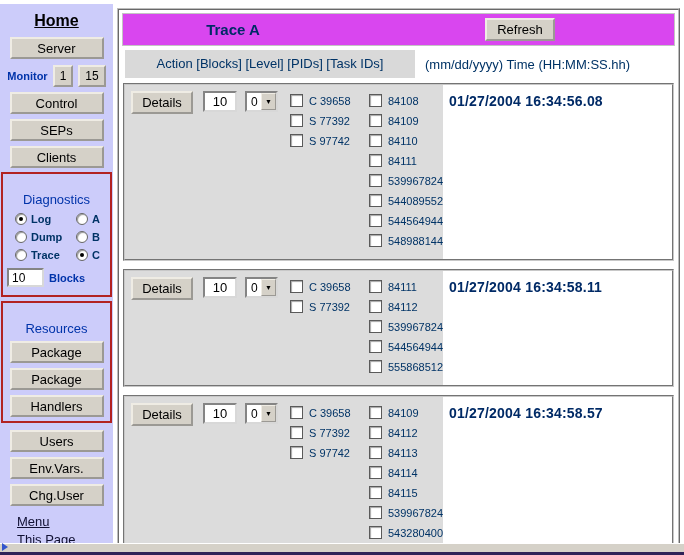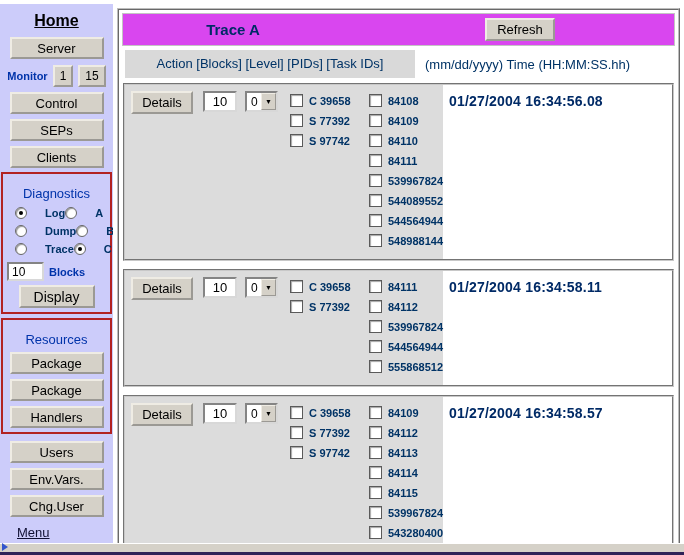--- a/index.html
+++ b/index.html
@@ -55,30 +55,30 @@
     font-size: 11px;
     font-weight: bold;
     color: #0033aa;
   }
   .btn-tiny { height: 22px; font-size: 12px; padding: 0 5px; }
 
   .redbox {
     margin: 4px 1px 0;
     border: 2px solid #b22222;
     background: #ccccfa;
-    padding: 12px 0 4px;
+    padding: 18px 0 4px;
   }
   .boxtitle { font-size: 13px; color: #0033aa; }
   .radio-row {
     display: flex;
     justify-content: space-between;
     padding: 0 10px 0 12px;
     margin-top: 6px;
   }
-  .radio-item { display: flex; align-items: center; gap: 18px; }
+  .radio-item { display: flex; align-items: center; gap: 4px; }
   .radio-label { font-size: 11px; font-weight: bold; color: #003366; }
   .radio {
     width: 12px; height: 12px;
     border-radius: 50%;
     background: #fff;
     border: 1px solid #666;
     box-shadow: inset 1px 1px 1px #9a9a9a;
     position: relative;
     flex: 0 0 auto;
   }
@@ -222,21 +222,21 @@
     height: 13px;
     margin-bottom: 7px;
   }
   .cb {
     width: 13px; height: 13px;
     background: #fff;
     border: 1px solid #5a5a5a;
     box-shadow: inset 1px 1px 1px rgba(0,0,0,0.35);
     flex: 0 0 auto;
   }
-  .cb-label { font-size: 11px; color: #003366; white-space: nowrap; font-weight: bold; }
+  .cb-label { font-size: 11px; color: #003366; white-space: nowrap; }
   .entry-white { flex: 1; padding: 7px 0 0 6px; }
   .timestamp {
     font-size: 14px;
     font-weight: bold;
     color: #002a66;
     letter-spacing: 0.2px;
     white-space: nowrap;
   }
 
   
@@ -308,21 +308,20 @@
         <span class="radio checked"></span>
         <span class="radio-label">C</span>
       </span>
     </div>
 
     <div class="blocks-row">
       <input class="blocks-input" value="10" style="">
       <span class="nlabel">Blocks</span>
     </div>
 
-    <button class="btn display-btn">Display</button>
   </div>
 
   <div class="redbox">
     <div class="boxtitle">Resources</div>
     <button class="btn sbtn res-btn">Package</button>
     <button class="btn sbtn res-btn">Package</button>
     <button class="btn sbtn res-btn">Handlers</button>
   </div>
 
   <button class="btn sbtn" style="margin-top:7px">Users</button>

